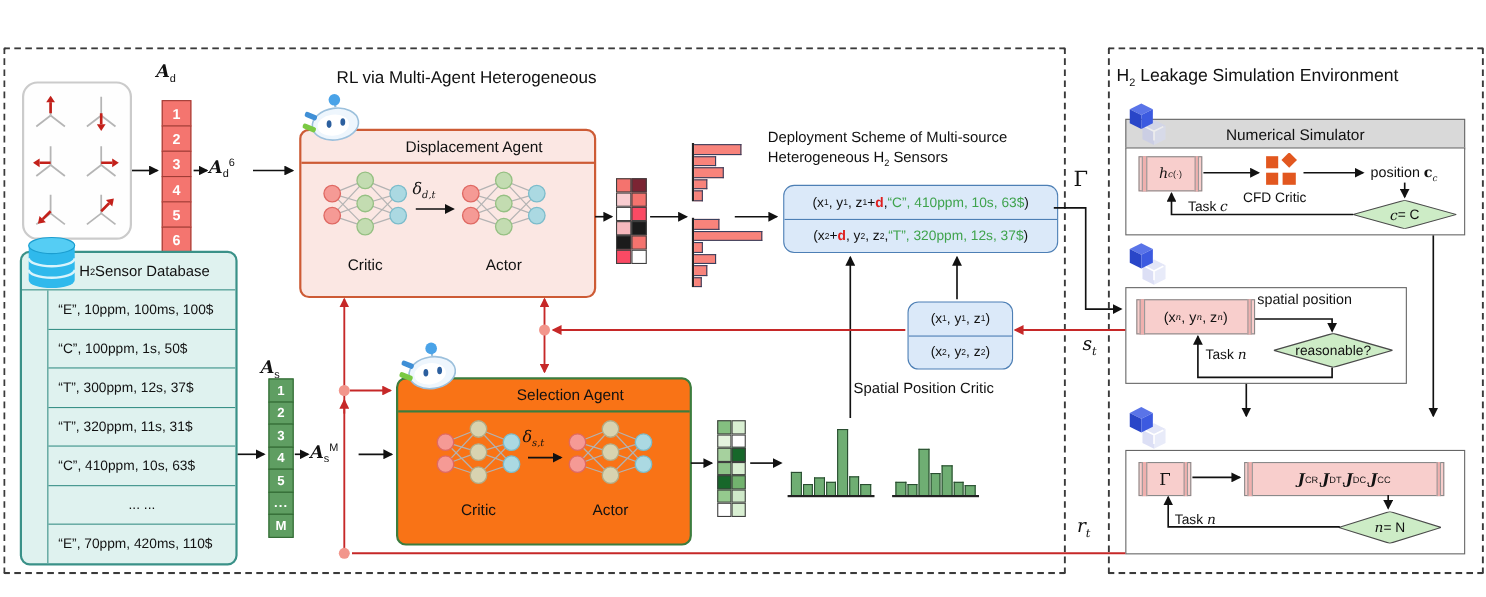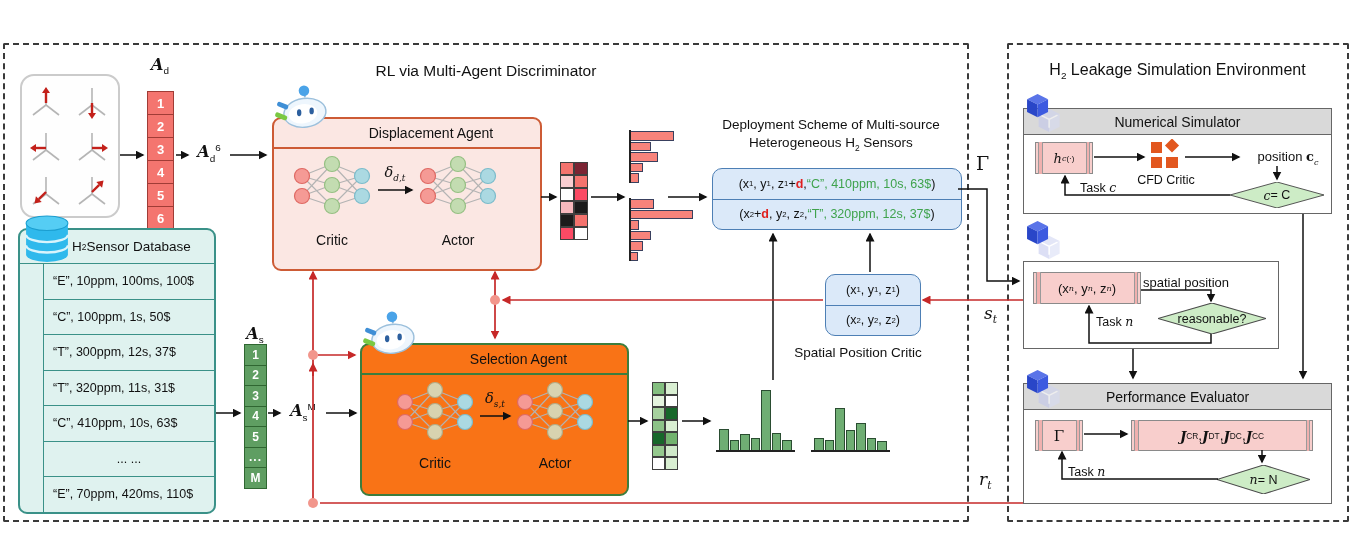--- a/index.html
+++ b/index.html
@@ -1,20 +1,20 @@
 <!DOCTYPE html>
 <html><head>
 <meta charset="utf-8">
 <style>
   html,body{margin:0;padding:0;background:#fff}
   #canvas{position:relative;width:1351px;height:543px;background:#fff;
     font-family:"Liberation Sans",sans-serif;color:#111;overflow:hidden}
   .abs{position:absolute}
   .lbl{position:absolute;white-space:nowrap}
-  .ctr{text-align:center}
+  .ctr{text-align:left}
   sub{font-size:0.62em} sup{font-size:0.62em}
   .cal{font-family:"DejaVu Serif",serif;font-style:italic;font-weight:bold}
   .math{font-family:"DejaVu Serif",serif;font-style:italic}
   .mathbold{font-family:"DejaVu Serif",serif;font-weight:bold}
   .c-red{color:#e01f1f;font-weight:bold}
   .c-green{color:#3fa34d}
   .panel{position:absolute;border:2px dashed #3a3a3a;border-radius:2px}
   
   .agent-box{position:absolute;border-radius:9px}
   .disp{background:#fbe7e3;border:2px solid #cd5b35}
@@ -77,21 +77,21 @@
   .icon{position:absolute;z-index:7}
 </style>
 </head>
 <body>
 
 <div id="canvas">
 
   <div class="panel" style="left:3px;top:43px;width:962px;height:475px"></div>
   <div class="panel" style="left:1007px;top:43px;width:338px;height:475px"></div>
 
-  <div class="lbl ctr" style="left:306px;top:62px;width:360px;font-size:15.5px">RL via Multi-Agent Discriminator</div>
+  <div class="lbl ctr" style="left:306px;top:62px;width:360px;font-size:15.5px">RL via Multi-Agent Heterogeneous</div>
   <div class="lbl ctr" style="left:1015px;top:61px;width:325px;font-size:16px"><span>H</span><sub>2</sub><span> Leakage Simulation Environment</span></div>
 
   <div class="glyph-grid" style="left:20px;top:74px;width:92px;height:134px">
       <svg viewBox="0 0 44 44" class="axis-glyph">
         <line x1="22" y1="26" x2="22" y2="9" stroke="#b5b5b5" stroke-width="1.6"></line>
         <line x1="22" y1="26" x2="9" y2="36" stroke="#b5b5b5" stroke-width="1.6"></line>
         <line x1="22" y1="26" x2="35" y2="36" stroke="#b5b5b5" stroke-width="1.6"></line>
         <line x1="22" y1="24" x2="22" y2="14" stroke="#c3201a" stroke-width="2.4"></line>
         <polygon points="22,8 26,14 18,14" fill="#c3201a"></polygon>
       </svg>
@@ -460,34 +460,31 @@
   <div class="module-body" style="left:1023px;top:261px;width:254px;height:86px"></div>
   <div class="pinkbox" style="left:1033px;top:272px;width:106px;height:30px">
       <span>(x</span>
       <sub class="math">n</sub>
       <span>, y</span>
       <sub class="math">n</sub>
       <span>, z</span>
       <sub class="math">n</sub>
       <span>)</span>
     </div>
-  <div class="lbl" style="left:1143px;top:275px;font-size:13px">spatial position</div>
+  <div class="lbl" style="left:1143px;top:264px;font-size:13px">spatial position</div>
   <div class="diamond" style="left:1158px;top:303px;width:108px;height:31px">
     <svg viewBox="0 0 100 28" preserveAspectRatio="none">
         <polygon points="0,14 50,0 100,14 50,28"></polygon>
       </svg>
     <span class="dtext">
         <span>reasonable?</span>
       </span>
   </div>
   <div class="lbl" style="left:1096px;top:314px;font-size:12.5px"><span>Task </span><span class="math">n</span></div>
 
-  <div class="module-header" style="left:1023px;top:383px;width:307px;height:26px">
-    <span>Performance Evaluator</span>
-  </div>
   <div class="module-body" style="left:1023px;top:409px;width:307px;height:93px"></div>
   <div class="pinkbox" style="left:1035px;top:420px;width:46px;height:29px;font-family:'DejaVu Serif',serif;font-size:15px">Γ</div>
   <div class="pinkbox" style="left:1131px;top:420px;width:180px;height:29px;font-size:13.5px">
       <span class="cal">J</span>
       <sub>CR</sub>
       <span> , </span>
       <span class="cal">J</span>
       <sub>DT</sub>
       <span> , </span>
       <span class="cal">J</span>

